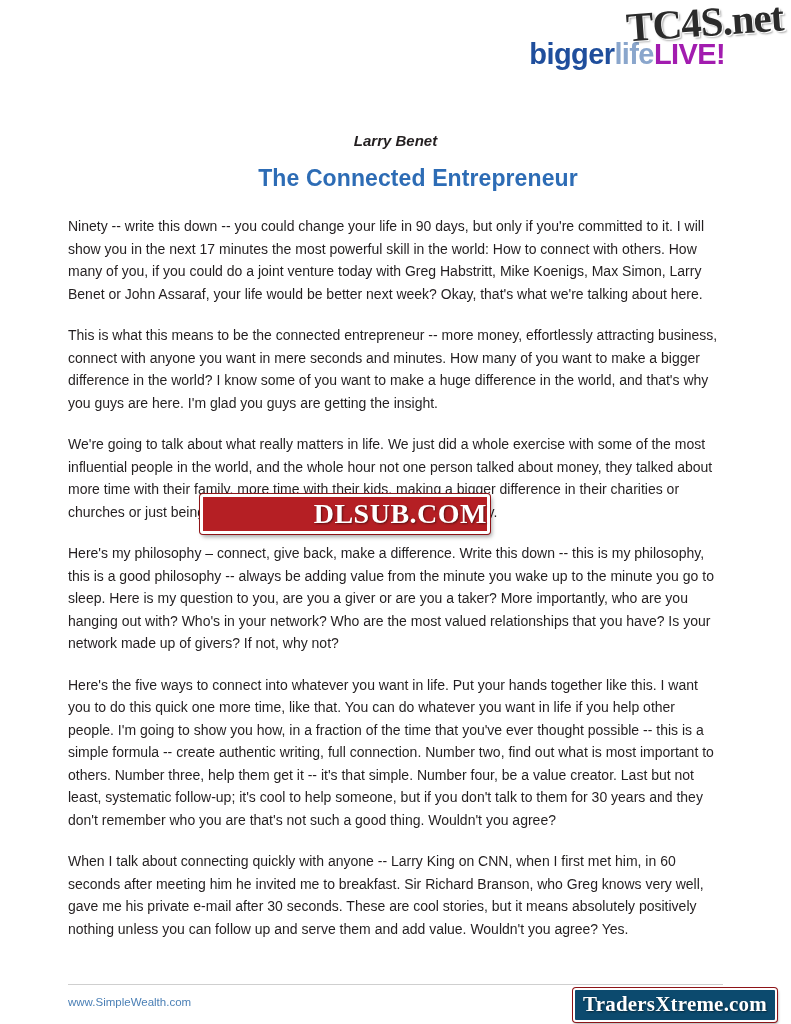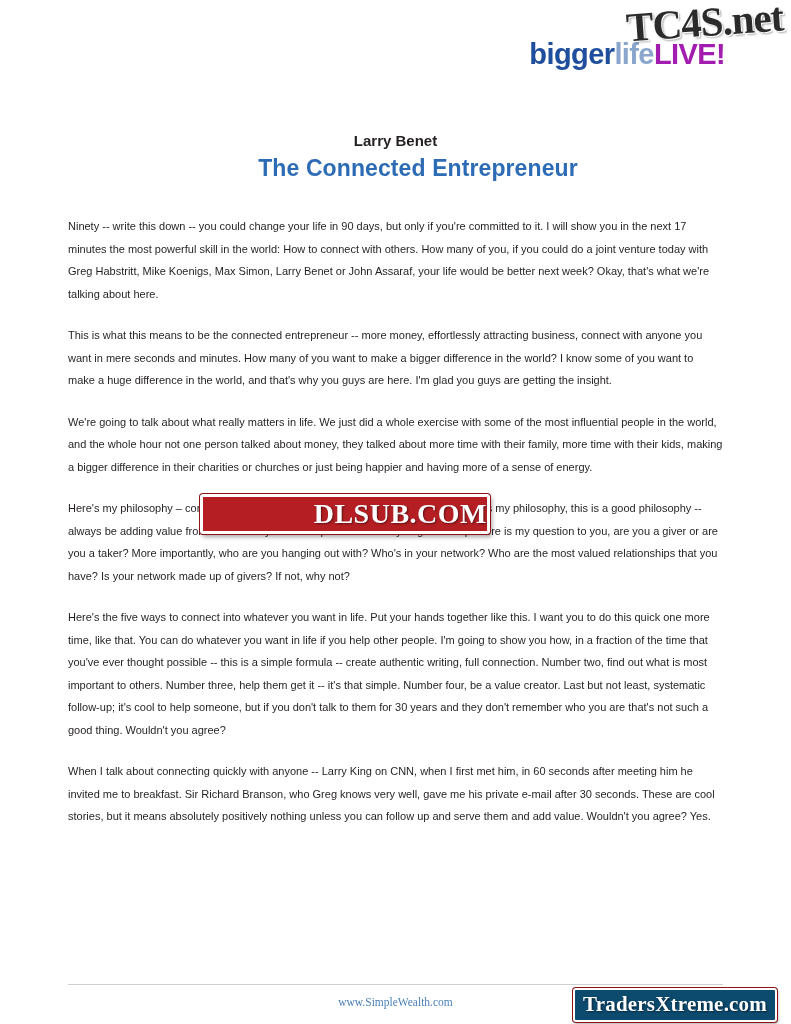--- a/index.html
+++ b/index.html
@@ -61,42 +61,43 @@
   }
 
   
   .title-block {
     text-align: center;
     margin-top: 36px;
   }
   .speaker {
     font-size: 15px;
     font-weight: bold;
+    font-style: italic;
     color: #231f20;
-    margin-bottom: 6px;
+    margin-bottom: 16px;
     font-family: "Liberation Sans", sans-serif;
   }
   .doc-title {
     font-size: 23px;
     font-weight: bold;
     color: #2d6cb5;
     letter-spacing: 0.1px;
     font-family: "Liberation Sans", sans-serif;
     margin-left: 45px;
   }
 
   
   .content {
     position: absolute;
     left: 68px;
     right: 68px;
     top: 215px;
   }
   .para {
-    font-size: 11px;
+    font-size: 14px;
     line-height: 22.5px;
     color: #231f20;
     margin: 0 0 19px 0;
     text-align: left;
     font-family: "Liberation Sans", sans-serif;
   }
 
   
   .dlsub-watermark {
     position: absolute;
@@ -126,25 +127,25 @@
     position: absolute;
     left: 68px;
     right: 68px;
     bottom: 14px;
   }
   .footer-rule {
     border-top: 1px solid #cfcfcf;
     margin-bottom: 9px;
   }
   .footer-line {
-    text-align: center;
+    text-align: left;
     font-size: 11.5px;
     line-height: 16px;
     color: #6d6e71;
-    font-family: Liberation Serif, serif;
+    font-family: Liberation Sans, sans-serif;
   }
   .footer-site { color: #4a7fb5; }
 
   
   .tx-watermark {
     position: absolute;
     right: 14px;
     bottom: 2px;
     background: #0c4a6e;
     border: 2px solid #ffffff;

